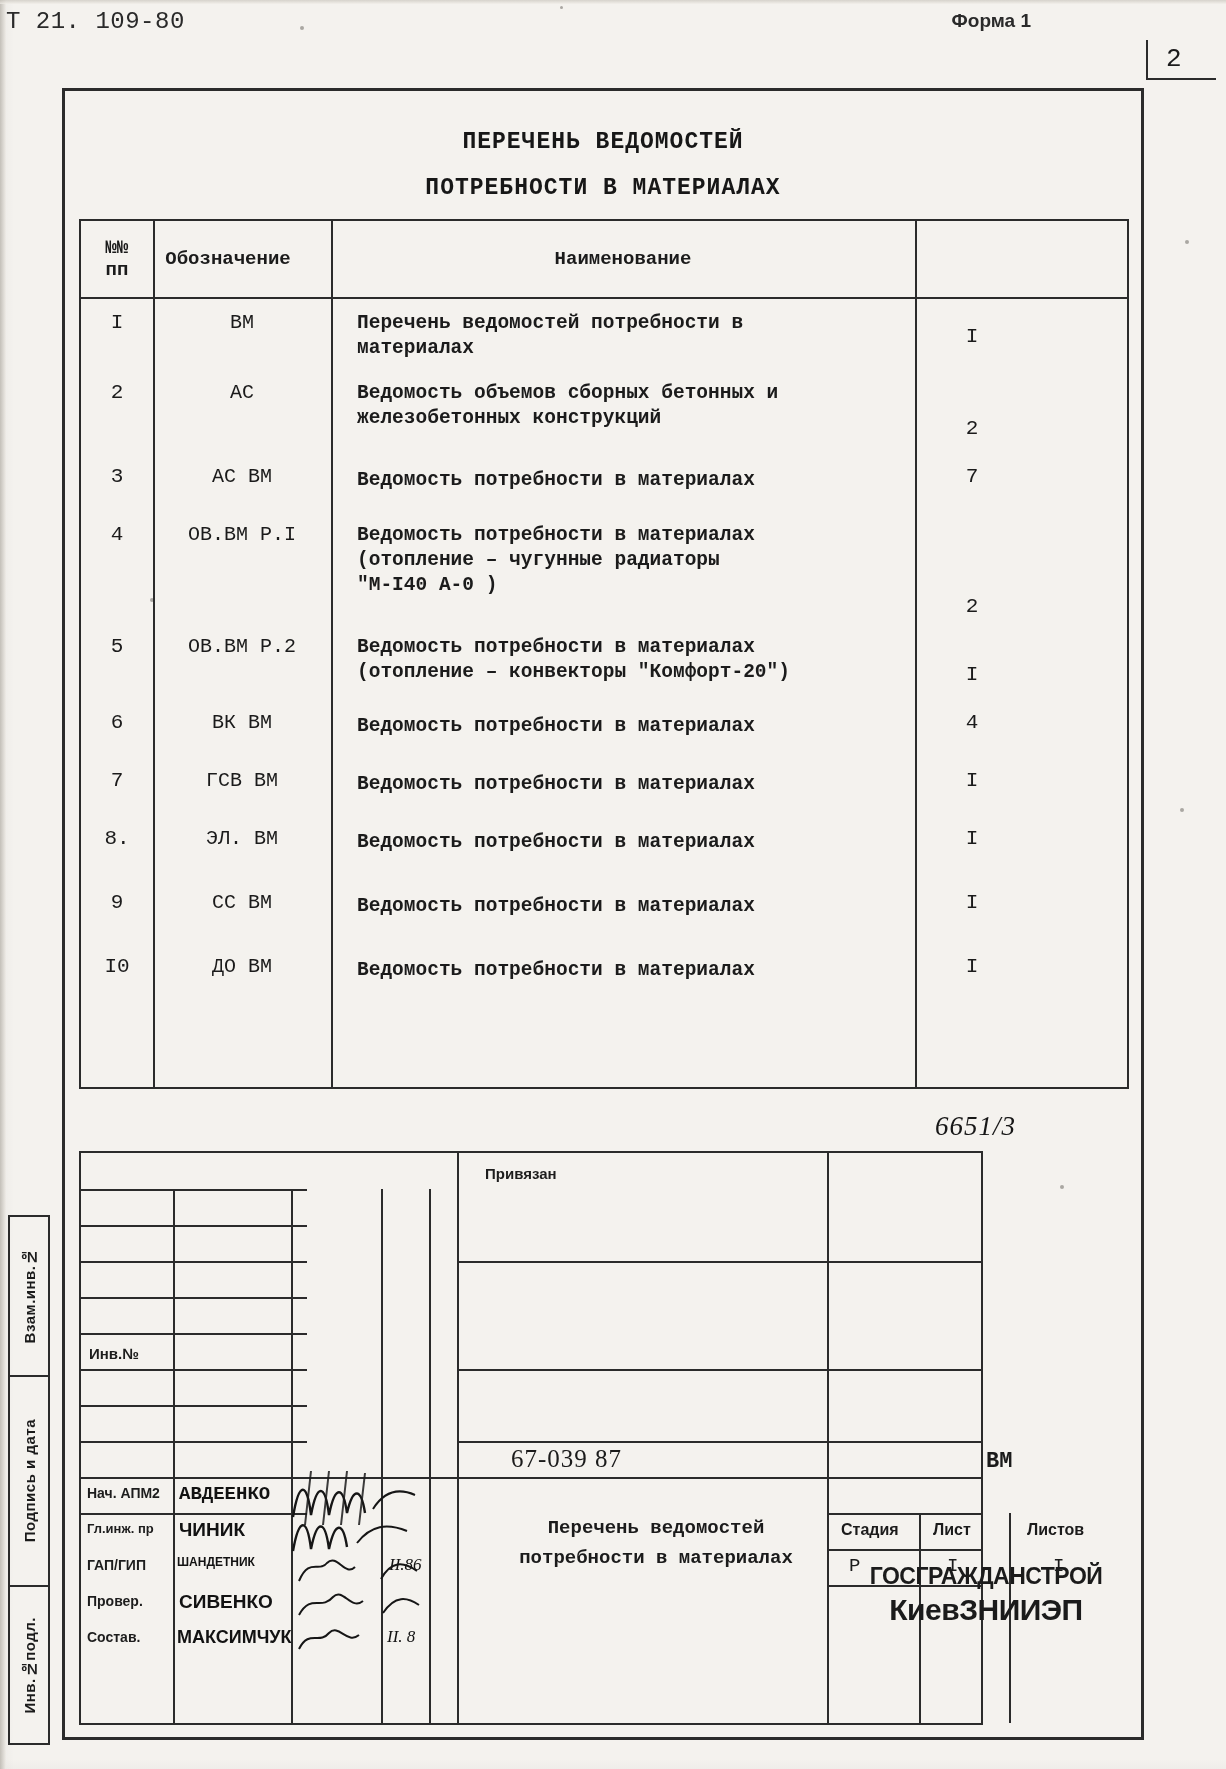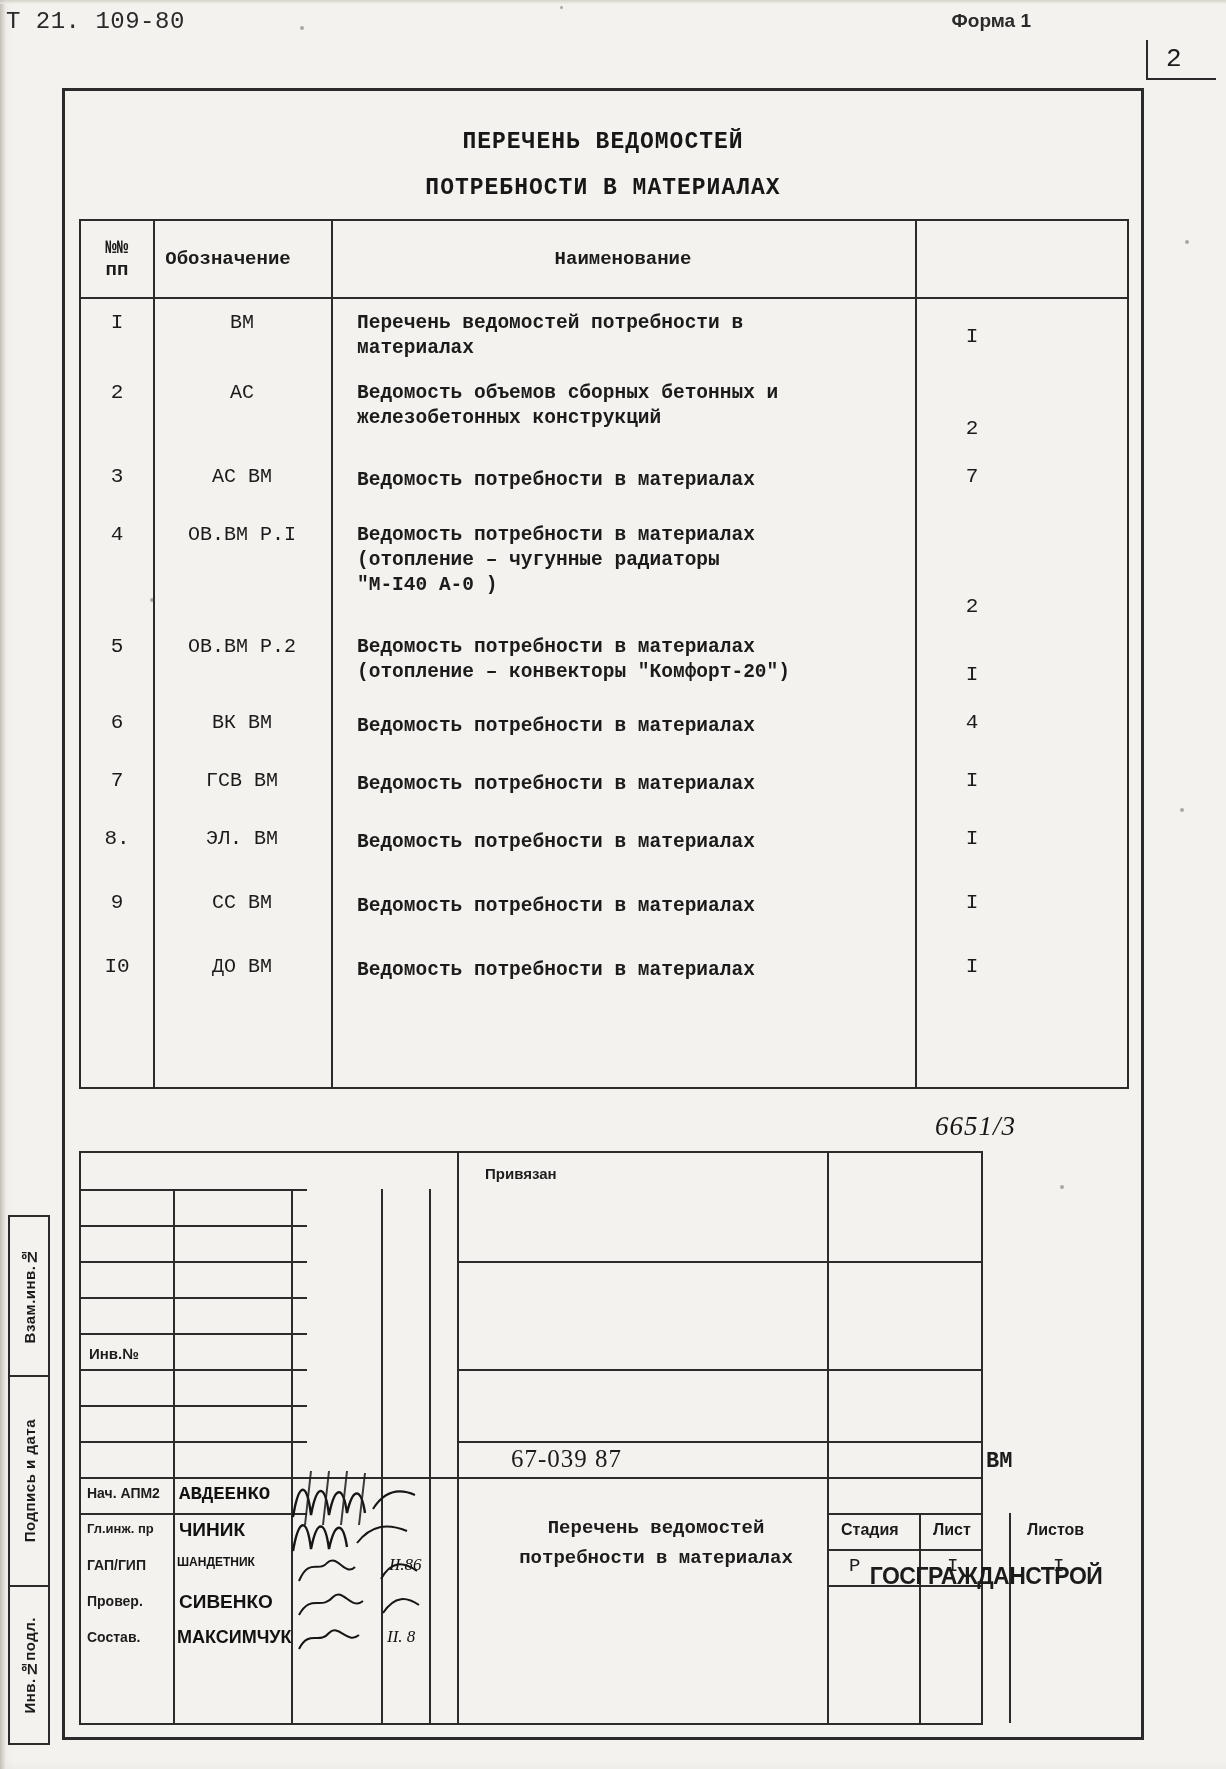--- a/index.html
+++ b/index.html
@@ -489,20 +489,21 @@
 
       <div class="big-code">67-039 87</div>
       <div class="bm-code">ВМ</div>
 
       <div class="stamp-title">
         <div>Перечень ведомостей</div>
         <div>потребности в материалах</div>
       </div>
 
       <div class="org1">ГОСГРАЖДАНСТРОЙ</div>
+      <div class="org2">КиевЗНИИЭП</div>
 
       <div class="stage-head" style="left:760px;top:368px;">Стадия</div>
       <div class="stage-head" style="left:852px;top:368px;">Лист</div>
       <div class="stage-head" style="left:946px;top:368px;">Листов</div>
       <div class="stage-val" style="left:768px;top:402px;">Р</div>
       <div class="stage-val" style="left:866px;top:402px;">I</div>
       <div class="stage-val" style="left:972px;top:402px;">I</div>
 
       <div class="lbl" style="left:6px;top:332px;font-size:14px;">Нач. АПМ2</div>
       <div class="hand" style="left:98px;top:330px;font-size:19px;font-style:normal;font-family:Liberation Mono, monospace;font-weight:bold;">АВДЕЕНКО</div>

